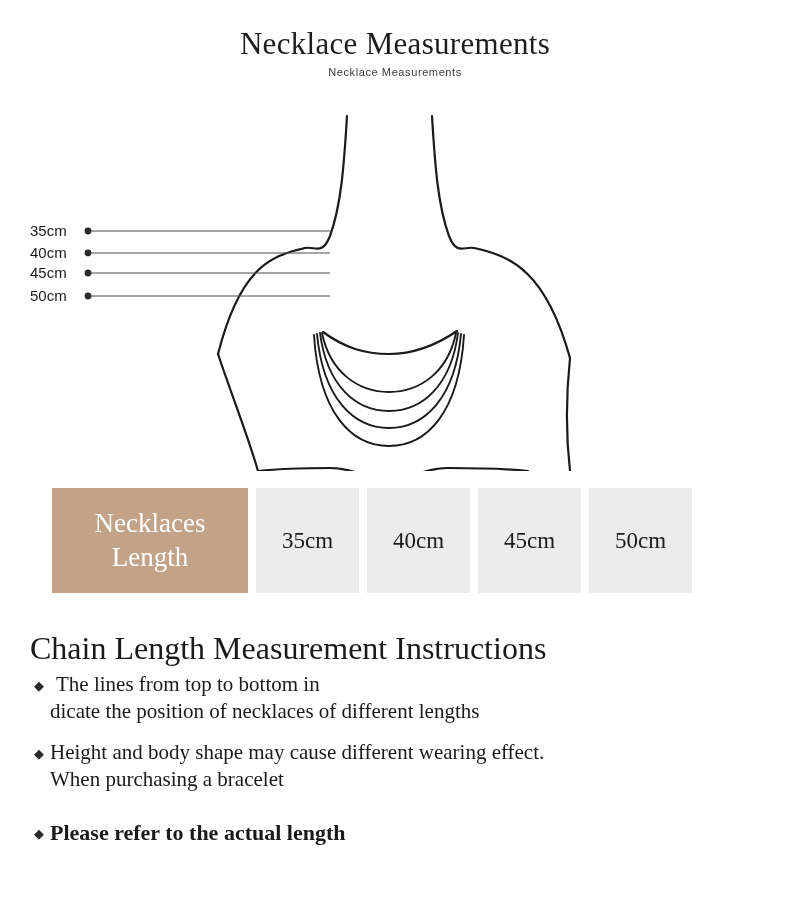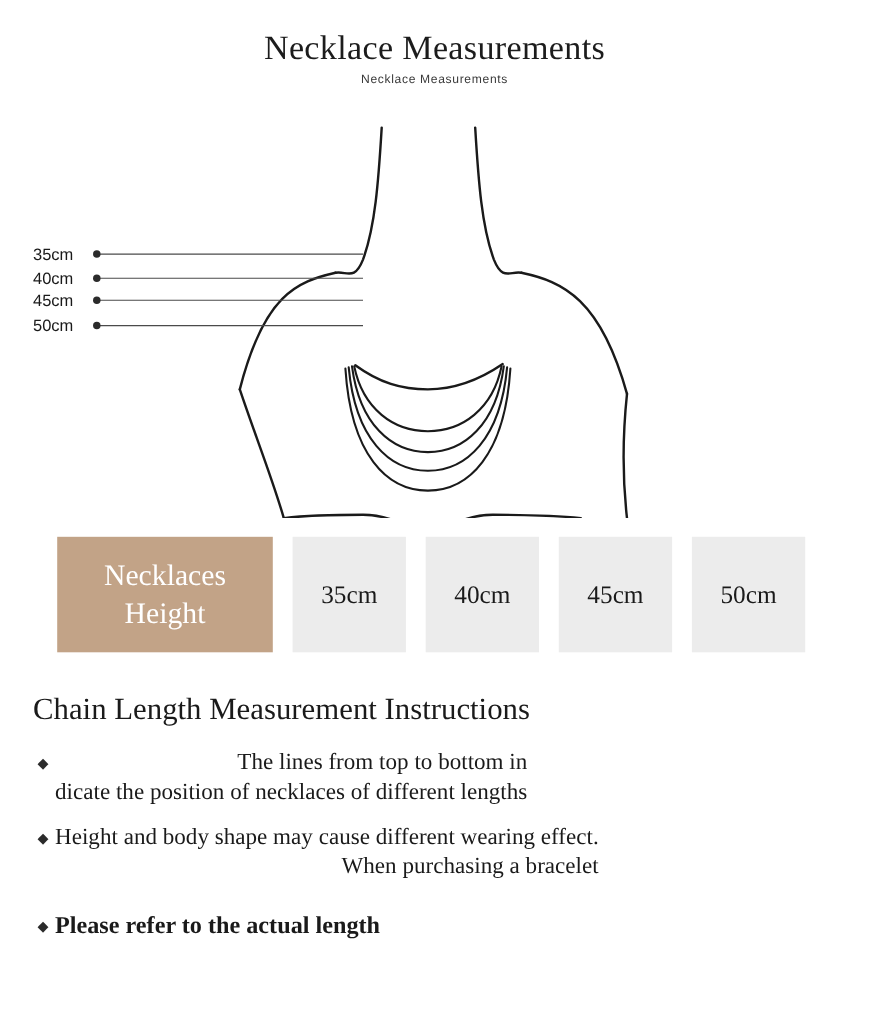--- a/index.html
+++ b/index.html
@@ -63,21 +63,21 @@
     fill: #1a1a1a;
   }
   
   .table-row {
     position: absolute;
     top: 488px;
     left: 52px;
     width: 686px;
     height: 105px;
     display: flex;
-    gap: 18px;
+    gap: 8px;
   }
   .cell {
     height: 105px;
     display: flex;
     align-items: center;
     justify-content: center;
     text-align: center;
     box-sizing: border-box;
   }
   .cell-head {
@@ -98,23 +98,23 @@
   }
   
   .instructions {
     position: absolute;
     top: 630px;
     left: 30px;
     width: 740px;
   }
   .instr-title {
     font-family: "Liberation Serif", serif;
-    font-size: 28px;
-    color: #1a1a1a;
-    margin-bottom: 17px;
+    font-size: 32px;
+    color: #1a1a1a;
+    margin-bottom: 4px;
   }
   .instr-item {
     display: flex;
     align-items: flex-start;
     margin-bottom: 10px;
   }
   .bullet {
     width: 20px;
     flex: 0 0 20px;
     font-size: 13px;
@@ -122,21 +122,20 @@
     color: #2b2b2b;
     text-align: left;
     padding-left: 4px;
     box-sizing: border-box;
   }
   .instr-lines {
     font-family: "Liberation Serif", serif;
     font-size: 21px;
     line-height: 1.28;
     color: #1a1a1a;
-    text-align: right;
   }
   .instr-lines .l1 { padding-left: 6px; }
   .instr-item.item-1 { margin-top: 4px; }
   .instr-item.item-2 { margin-top: 14px; }
   .instr-item.item-3 { margin-top: 26px; }
   .instr-item.item-3 .instr-lines { font-size: 22px; font-weight: bold; }
 </style>
 </head>
 <body>
 
@@ -190,21 +189,21 @@
       <text class="len-label" x="30" y="162">40cm</text>
       <text class="len-label" x="30" y="182">45cm</text>
       <text class="len-label" x="30" y="205">50cm</text>
     </svg>
   </div>
 
   <div class="table-row">
     <div class="cell cell-head">
       <div>
         <div>Necklaces</div>
-        <div>Height</div>
+        <div>Length</div>
       </div>
     </div>
     <div class="cell cell-val">35cm</div>
     <div class="cell cell-val">40cm</div>
     <div class="cell cell-val">45cm</div>
     <div class="cell cell-val">50cm</div>
   </div>
 
   <div class="instructions">
     <div class="instr-title">Chain Length Measurement Instructions</div>

